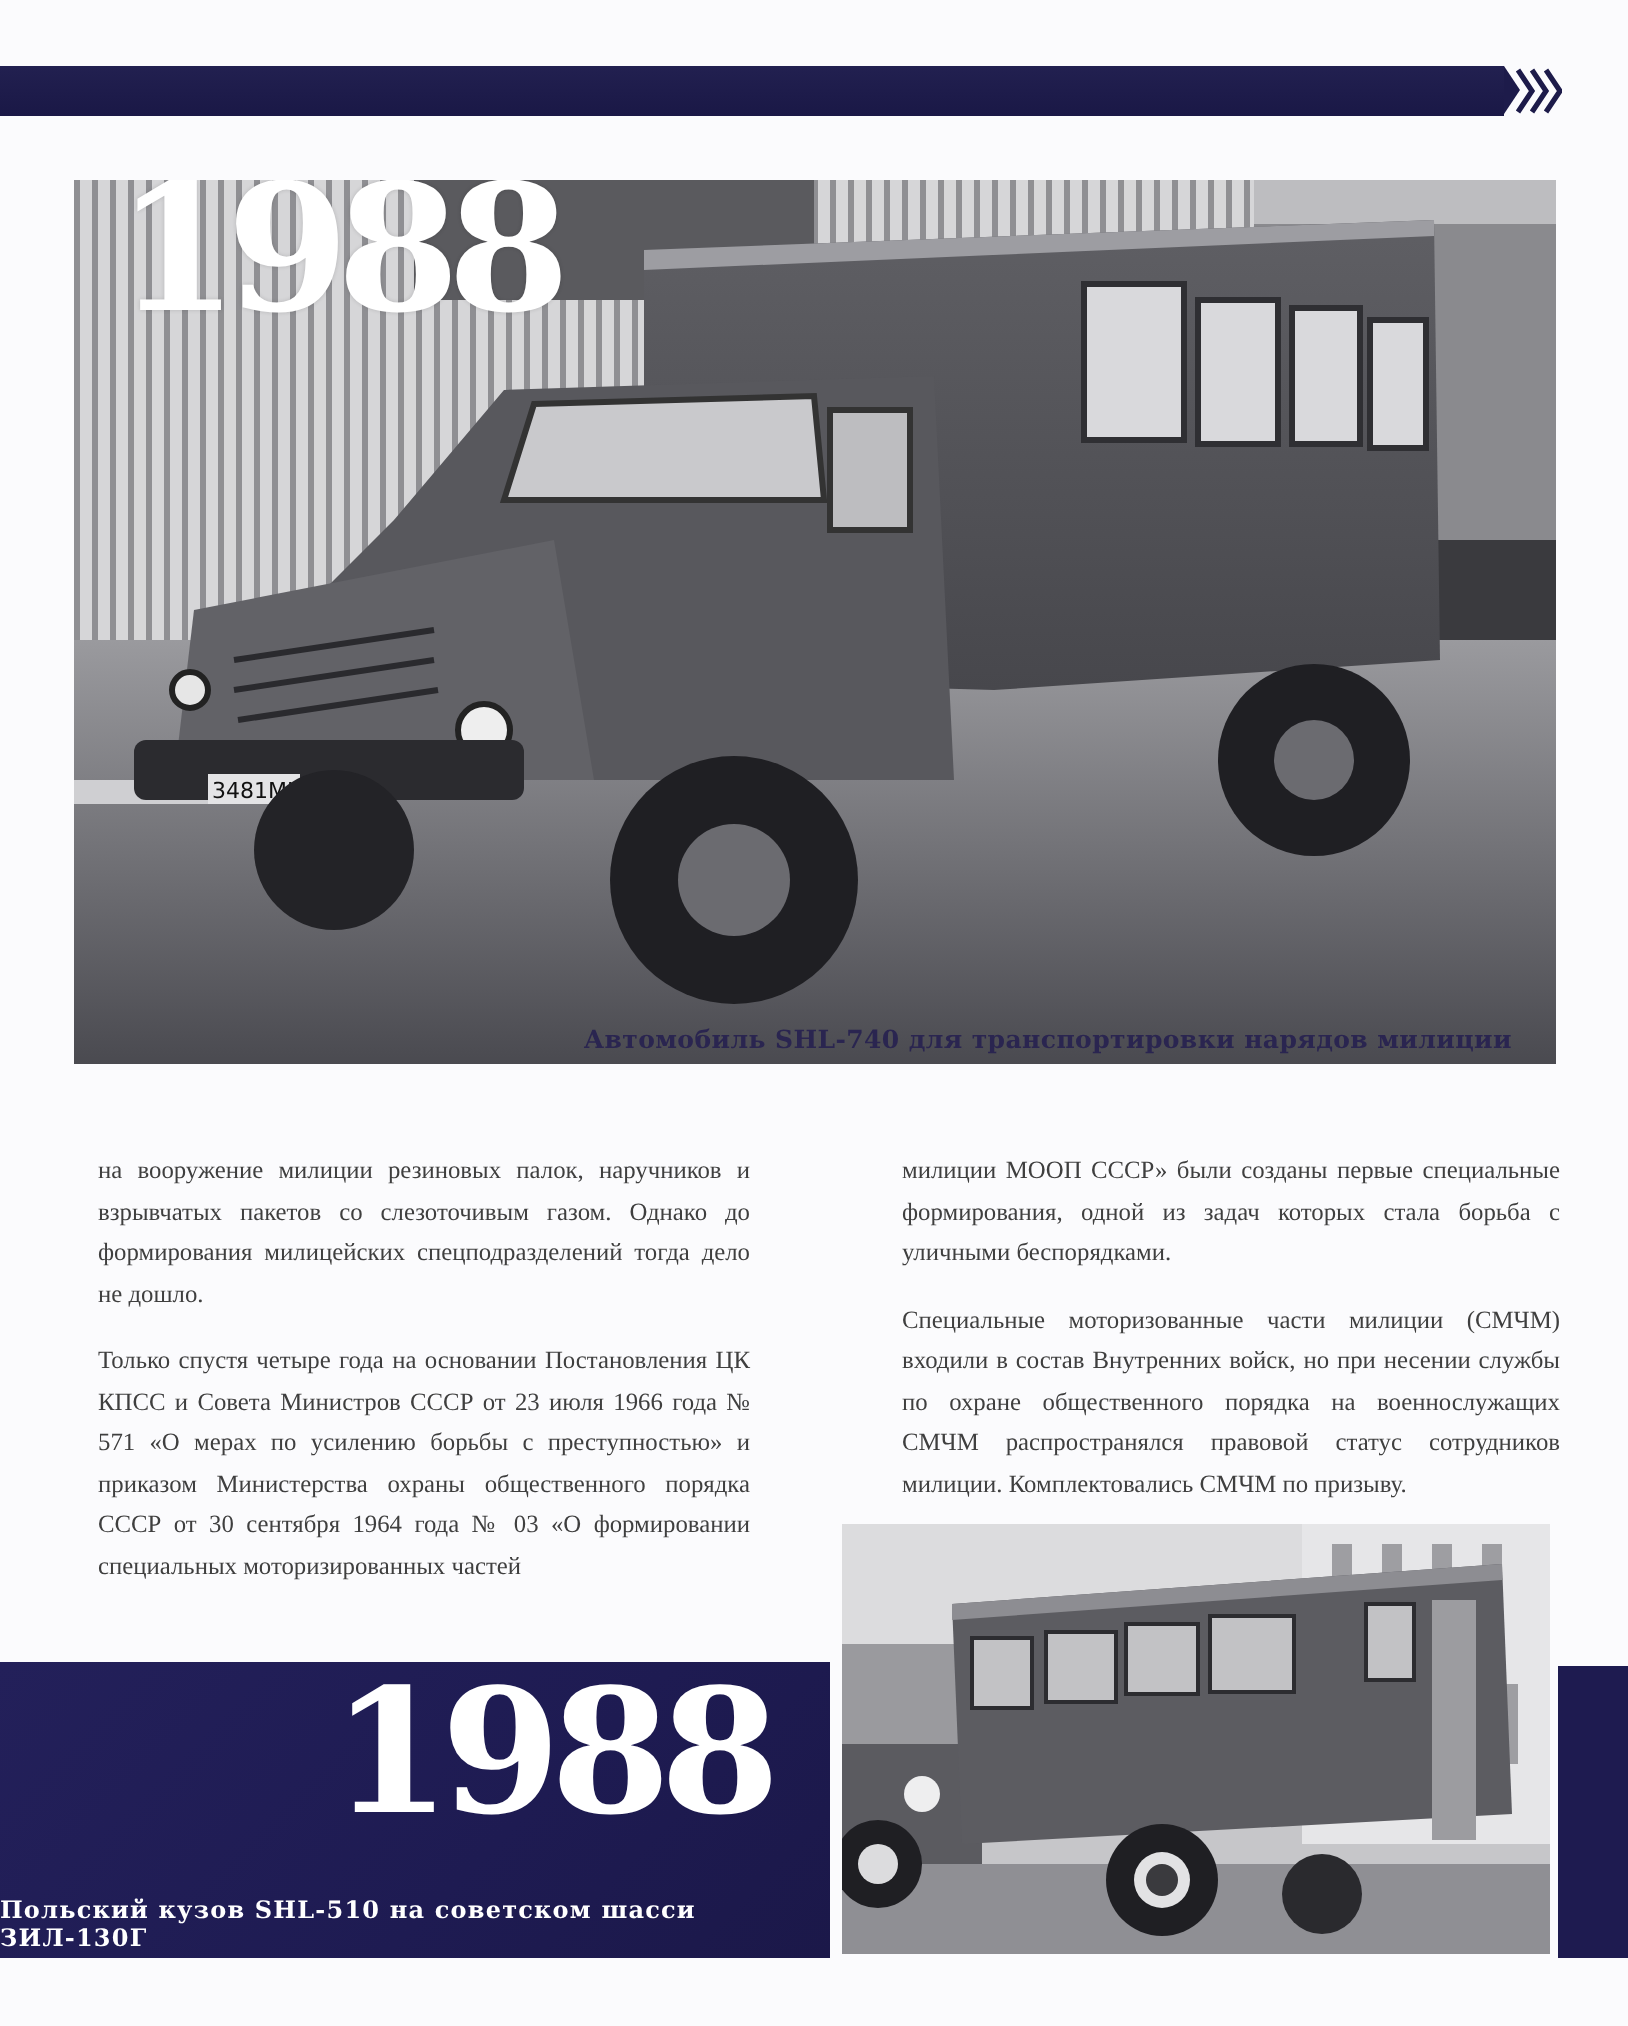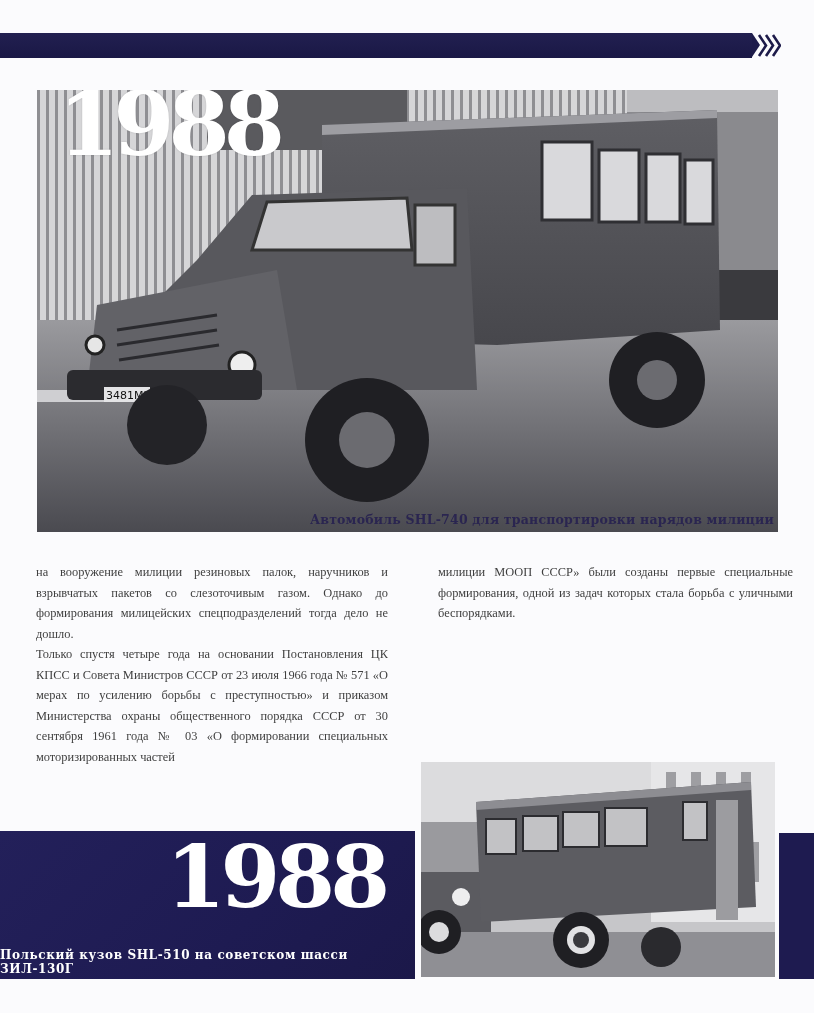--- a/index.html
+++ b/index.html
@@ -35,21 +35,21 @@
   .caption-main {
     position: absolute; right: 44px; top: 512px;
     font-family: "DejaVu Serif", serif; font-weight: bold;
     font-size: 12.5px; color: #2a2550; letter-spacing: 0.2px;
   }
 
   .col {
     position: absolute; top: 562px; font-size: 12.4px; line-height: 20.5px;
     color: #3f3f3f; font-family: "Liberation Serif", serif;
   }
-  .col p { margin: 0; text-align: justify; }
+  .col p { margin: 13px; text-align: justify; }
   .col-left { left: 36px; width: 352px; }
   .col-right { left: 438px; width: 355px; }
 
   .bottom-band {
     position: absolute; left: 0; top: 831px; width: 415px; height: 148px;
     background: linear-gradient(135deg, #23205a 0%, #1e1b52 60%, #1b1849 100%);
   }
   .bottom-year {
     position: absolute; right: 30px; top: 0px;
     font-family: "DejaVu Serif", serif; font-weight: bold;
@@ -128,29 +128,30 @@
     <rect x="67" y="297" width="46" height="15" fill="#e4e4e6"></rect>
     <text x="69" y="309" font-size="11" font-family="DejaVu Sans, sans-serif" fill="#111">3481МКМ</text>
 
     <circle cx="330" cy="350" r="62" fill="#1f1f23"></circle>
     <circle cx="330" cy="350" r="28" fill="#6b6b70"></circle>
     <circle cx="620" cy="290" r="48" fill="#1f1f23"></circle>
     <circle cx="620" cy="290" r="20" fill="#6b6b70"></circle>
     <circle cx="130" cy="335" r="40" fill="#232327"></circle>
   </svg>
   <div class="year-overlay" style="left:21px; top:-10px;">1988</div>
-  <div class="caption-main" style="right:4px; top:422px;text-align:right;">Автомобиль SHL-740 для транспортировки нарядов милиции</div>
+  <div class="caption-main" style="right:22px; top:422px;text-align:right;">Автомобиль SHL-740 для транспортировки нарядов милиции</div>
 </div>
 
 <div class="col col-left">
   <p>на вооружение милиции резиновых палок, наручников и взрывчатых пакетов со слезоточивым газом. Однако до формирования милицейских спецподразделений тогда дело не дошло.</p>
-  <p>Только спустя четыре года на основании Постановления ЦК КПСС и Совета Министров СССР от 23 июля 1966 года № 571 «О мерах по усилению борьбы с преступностью» и приказом Министерства охраны общественного порядка СССР от 30 сентября 1961 года № 03 «О формировании специальных моторизированных частей</p>
+  <p>Только спустя четыре года на основании Постановления ЦК КПСС и Совета Министров СССР от 23 июля 1966 года № 571 «О мерах по усилению борьбы с преступностью» и приказом Министерства охраны общественного порядка СССР от 30 сентября 1964 года № 03 «О формировании специальных моторизированных частей</p>
 </div>
 <div class="col col-right">
   <p>милиции МООП СССР» были созданы первые специальные формирования, одной из задач которых стала борьба с уличными беспорядками.</p>
+  <p>Специальные моторизованные части милиции (СМЧМ) входили в состав Внутренних войск, но при несении службы по охране общественного порядка на военнослужащих СМЧМ распространялся правовой статус сотрудников милиции. Комплектовались СМЧМ по призыву.</p>
 </div>
 
 <div class="bottom-band">
   <div class="bottom-year">1988</div>
   <div class="bottom-caption">Польский кузов SHL-510 на советском шасси ЗИЛ-130Г</div>
 </div>
 
 <div class="photo photo-bottom">
   <svg width="354" height="215" viewBox="0 0 354 215">
     <rect width="354" height="215" fill="#c6c6c9"></rect>

